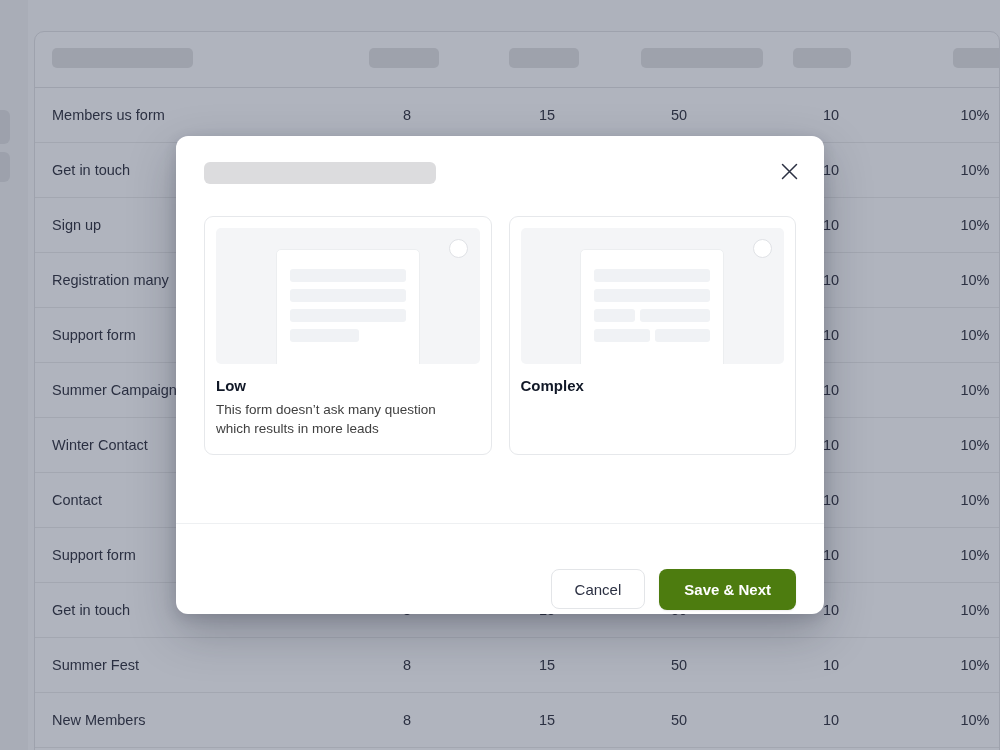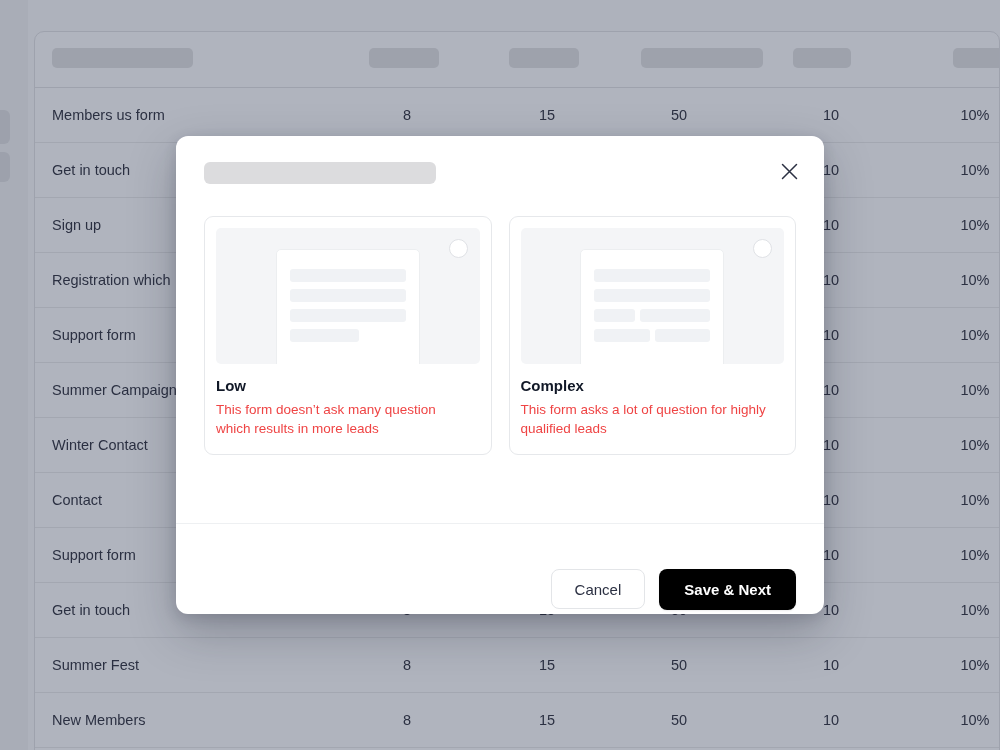--- a/index.html
+++ b/index.html
@@ -117,21 +117,21 @@
   .line-row { display: flex; gap: 5px; margin-bottom: 7px; }
   .line-row .line { margin-bottom: 0; }
   .seg-sm { width: 36%; }
   .seg-lg { width: 62%; }
   .seg-md { width: 48%; }
 
   .opt-name {
     margin-top: 13px; font-size: 15px; font-weight: 700; color: #111827;
   }
   .opt-desc {
-    margin-top: 6px; font-size: 13.5px; line-height: 1.42; color: #ef4444;
+    margin-top: 6px; font-size: 13.5px; line-height: 1.42; color: #404040;
     max-width: 250px;
   }
 
   .modal-divider {
     position: absolute; left: 0; right: 0; top: 387px;
     height: 1px; background: #eef0f2;
   }
   .modal-foot {
     position: absolute; left: 0; right: 0; bottom: 0; height: 90px;
     display: flex; align-items: center; justify-content: flex-end;
@@ -142,21 +142,21 @@
     font-size: 15px; border-radius: 8px; cursor: pointer;
     display: inline-flex; align-items: center; justify-content: center; margin-top: 40px;
   }
   .btn-cancel {
     height: 40px; padding: 0 23px;
     background: #ffffff; color: #2b3042;
     border: 1px solid #e3e5e8;
   }
   .btn-primary {
     height: 41px; padding: 0 25px;
-    background: #000000; color: #ffffff; border: none;
+    background: #4d7c0f; color: #ffffff; border: none;
     font-weight: 700;
     box-shadow: 0 1px 2px rgba(0,0,0,0.08);
   }
 </style>
 </head>
 <body>
 
 <div id="root">
 
   <div class="bg-layer">
@@ -196,21 +196,21 @@
           </div>
           <div class="trow">
             <div class="cell name">Sign up</div>
             <div class="cell num" style="left: 334px; width: 76px;">8</div>
             <div class="cell num" style="left: 474px; width: 76px;">15</div>
             <div class="cell num" style="left: 606px; width: 76px;">50</div>
             <div class="cell num" style="left: 758px; width: 76px;">10</div>
             <div class="cell num" style="left: 900px; width: 80px;">10%</div>
           </div>
           <div class="trow">
-            <div class="cell name">Registration which</div>
+            <div class="cell name">Registration many</div>
             <div class="cell num" style="left: 334px; width: 76px;">8</div>
             <div class="cell num" style="left: 474px; width: 76px;">15</div>
             <div class="cell num" style="left: 606px; width: 76px;">50</div>
             <div class="cell num" style="left: 758px; width: 76px;">10</div>
             <div class="cell num" style="left: 900px; width: 80px;">10%</div>
           </div>
           <div class="trow">
             <div class="cell name">Support form</div>
             <div class="cell num" style="left: 334px; width: 76px;">8</div>
             <div class="cell num" style="left: 474px; width: 76px;">15</div>
@@ -317,21 +317,20 @@
                 <div class="line seg-sm"></div>
                 <div class="line seg-lg"></div>
               </div>
               <div class="line-row">
                 <div class="line seg-md"></div>
                 <div class="line seg-md"></div>
               </div>
             </div>
           </div>
           <div class="opt-name">Complex</div>
-          <div class="opt-desc">This form asks a lot of question for highly qualified leads</div>
         </div>
 
       </div>
     </div>
 
     <div class="modal-divider"></div>
 
     <div class="modal-foot">
       <button class="btn btn-cancel">Cancel</button>
       <button class="btn btn-primary">Save &amp; Next</button>

